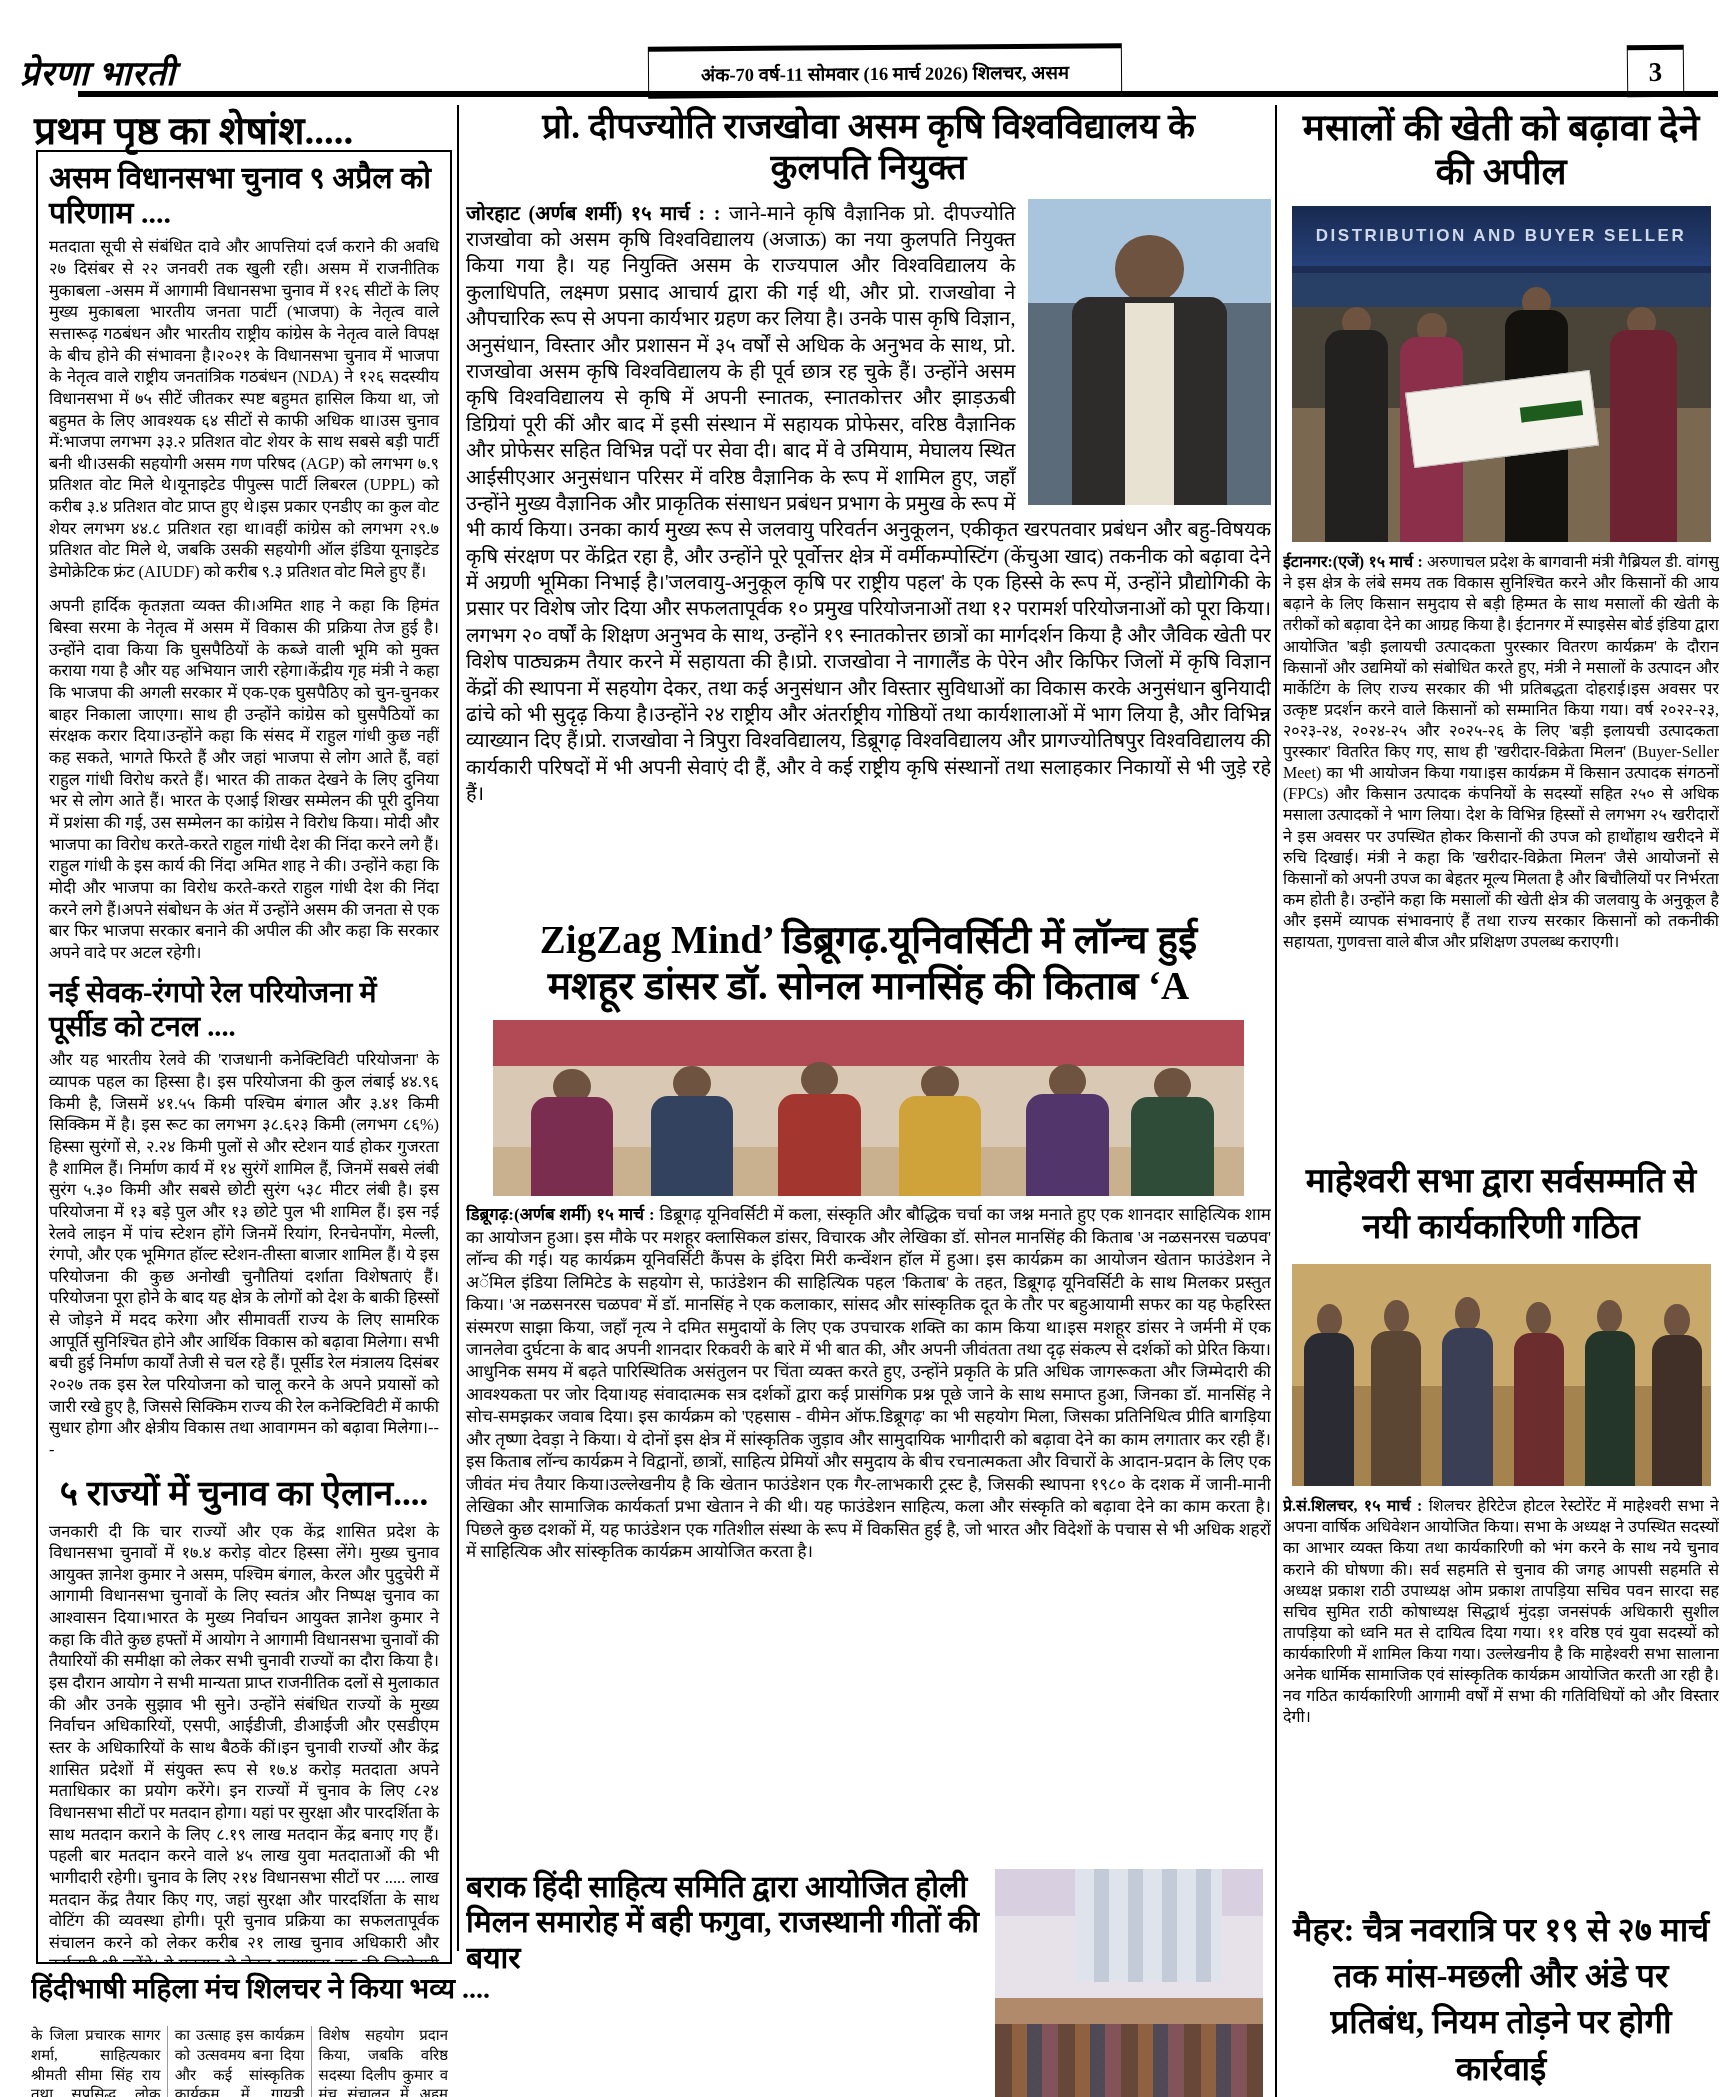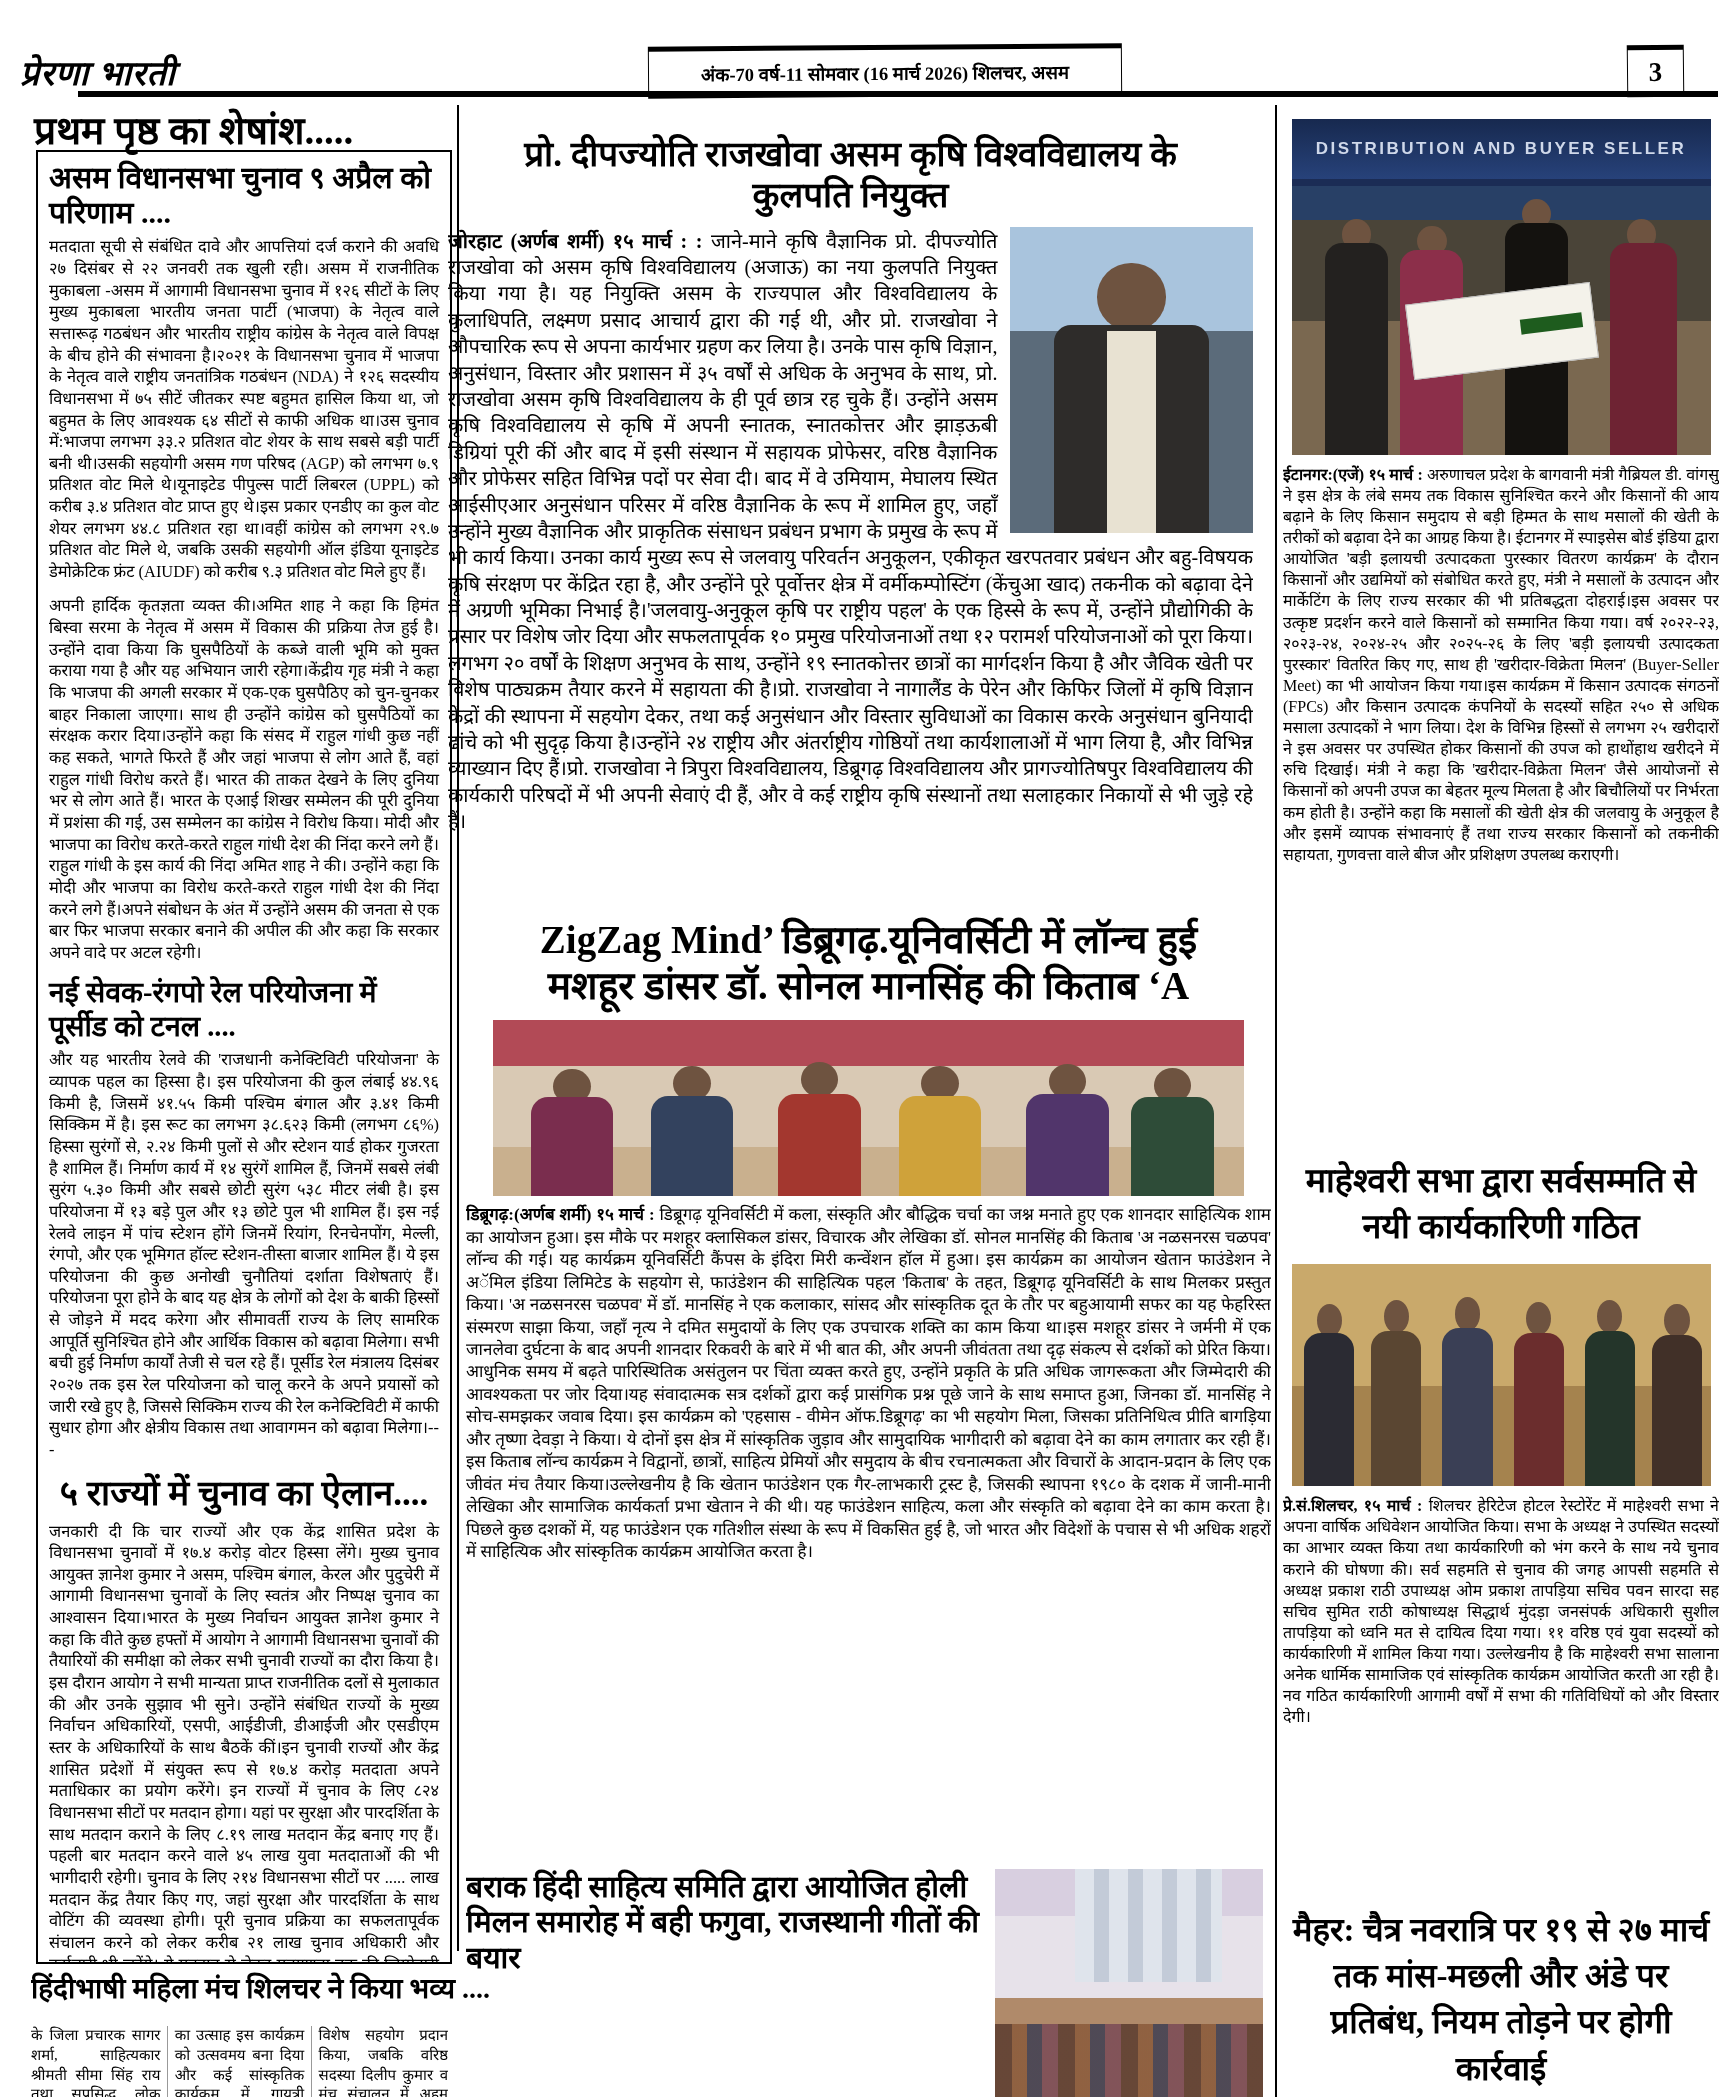--- a/index.html
+++ b/index.html
@@ -79,21 +79,21 @@
       <p class="body-text" style="margin:5.9px 0 12.6px 0;">जनकारी दी कि चार राज्यों और एक केंद्र शासित प्रदेश के विधानसभा चुनावों में १७.४ करोड़ वोटर हिस्सा लेंगे। मुख्य चुनाव आयुक्त ज्ञानेश कुमार ने असम, पश्चिम बंगाल, केरल और पुदुचेरी में आगामी विधानसभा चुनावों के लिए स्वतंत्र और निष्पक्ष चुनाव का आश्वासन दिया।भारत के मुख्य निर्वाचन आयुक्त ज्ञानेश कुमार ने कहा कि वीते कुछ हफ्तों में आयोग ने आगामी विधानसभा चुनावों की तैयारियों की समीक्षा को लेकर सभी चुनावी राज्यों का दौरा किया है। इस दौरान आयोग ने सभी मान्यता प्राप्त राजनीतिक दलों से मुलाकात की और उनके सुझाव भी सुने। उन्होंने संबंधित राज्यों के मुख्य निर्वाचन अधिकारियों, एसपी, आईडीजी, डीआईजी और एसडीएम स्तर के अधिकारियों के साथ बैठकें कीं।इन चुनावी राज्यों और केंद्र शासित प्रदेशों में संयुक्त रूप से १७.४ करोड़ मतदाता अपने मताधिकार का प्रयोग करेंगे। इन राज्यों में चुनाव के लिए ८२४ विधानसभा सीटों पर मतदान होगा। यहां पर सुरक्षा और पारदर्शिता के साथ मतदान कराने के लिए ८.१९ लाख मतदान केंद्र बनाए गए हैं। पहली बार मतदान करने वाले ४५ लाख युवा मतदाताओं की भी भागीदारी रहेगी। चुनाव के लिए २१४ विधानसभा सीटों पर ..... लाख मतदान केंद्र तैयार किए गए, जहां सुरक्षा और पारदर्शिता के साथ वोटिंग की व्यवस्था होगी। पूरी चुनाव प्रक्रिया का सफलतापूर्वक संचालन करने को लेकर करीब २१ लाख चुनाव अधिकारी और कर्मचारी भी जुटेंगे। ये मतदान से लेकर मतगणना तक की जिम्मेदारी लेंगे.</p>
     </div>
 
   </div>
 
   <div class="abs headline" style="left:31px;top:1972px;width:608px;font-size:28px;white-space:nowrap;overflow:hidden;">हिंदीभाषी महिला मंच शिलचर ने किया भव्य ....</div>
   <div class="abs art" style="left:31px;top:2026px;width:417px;height:671px;">
     <p class="body-text cols3" style="margin:0;font-size:15px;">के जिला प्रचारक सागर शर्मा, साहित्यकार श्रीमती सीमा सिंह राय तथा सुप्रसिद्ध लोक कलाकार मानिक पटवा मंचासीन अतिथि के रूप में उपस्थित रहे। सांस्कृतिक कार्यक्रम की शुरुआत साहित्यकार श्रीमती सीमा सिंह राय की मधुर गजल से हुई, जिसने उपस्थित श्रोताओं को भावविभोर कर दिया। इस कार्यक्रम का मुख्य आकर्षण रहा मानिक पटवा और उनकी चंग टोली की लोकगीत और नृत्य। उनके साथियों की शानदार प्रस्तुति ने पूरे सभागार को होली के रंग में रंग दिया और दर्शक सांस्कृतिक कार्यक्रम का आनंद लेते दिखाई दिए। मानिक पटवा की टीम में विजय बोथरा, महावीर कोठारी, सुरेंद्र कोठारी, प्रवेश बोथरा, संदीप शाम सुखा और दिशा व्यास का उत्साह इस कार्यक्रम को उत्सवमय बना दिया और कई सांस्कृतिक कार्यक्रम में गायत्री कोइरी, योगा कक्षाओं की छात्राओं के लिए नृत्य ने कार्यक्रम में चार चाँद लगा दिए। वहीं परिणिता शर्मा तथा नन्हीं बालिका ध्रुति व्यास ने सुमधुर कविता व नृत्य प्रस्तुत किया। मनमोहक गजल प्रस्तुत की, दोनों ठेठ गीत-नृत्य के साथ मंच पर अपनी प्रस्तुति देते हुए नजर आए। कवियों ने काव्य पाठ किया और होली पर आधारित मधुर गीत प्रस्तुत कर श्रोताओं का मन मोह लिया। कार्यक्रम के समापन चरण में श्रीमती गोविन्द गोस्वामी और मीरा यादव ने पारंपरिक होली गीतों की प्रस्तुति देकर पूरे वातावरण को होली के रंग में रंग दिया।कार्यक्रम में श्रीमती रीता सिंह, श्रीमती प्रमोद शाह ने विशेष सहयोग प्रदान किया, जबकि वरिष्ठ सदस्या दिलीप कुमार व मंच संचालन में अहम भूमिका निभाई।इस अवसर पर श्रीमती सुधा देवी, श्रीमती रूपाली कोठारी, श्रीमती नेहा ब्यास, श्रीमती रीना कानू, प्रदीप गोयनका, श्रीमती शिखा गुप्ता, श्रीमती नेहा जैन, कुमारी सुमन वर्मा सहित शहर के अनेक गणमान्य नागरिक और महिला मंच की सदस्याएँ बड़ी संख्या में उपस्थित थीं।होली के रंगों, लोकसंगीत और सांस्कृतिक प्रस्तुतियों से सजी इस कार्यक्रम ने शिलचर की सामाजिक और सांस्कृतिक एकता को मजबूत करने का संदेश दिया तथा उपस्थित सभी लोगों ने आयोजन की सराहना की।</p>
   </div>
 
-  <div class="abs art" style="left:448px;top:106px;width:805px;height:808px;margin-top:28px;">
+  <div class="abs art" style="left:466px;top:106px;width:805px;height:808px;">
     <div class="headline center" style="font-size:35px;width:92%;margin:0 auto;">प्रो. दीपज्योति राजखोवा असम कृषि विश्वविद्यालय के कुलपति नियुक्त</div>
     <div class="photo" style="float:right;width:243px;height:306px;margin:10px 0 6.7px 12.6px;background:linear-gradient(180deg,#a9c4dd 0 34%,#5b6b7a 34% 100%);">
       <div class="head" style="left:36%;top:12%;width:28%;height:22%;background:#6e5340;"></div>
       <div class="fig" style="left:18%;top:32%;width:64%;height:68%;background:#2e2c2a;"></div>
       <div class="fig" style="left:40%;top:34%;width:20%;height:66%;background:#e8e2d2;border-radius:0;"></div>
     </div>
     <p class="body-text" style="margin:11px 0 0 0;font-size:20px;">
       <span class="byline">जोरहाट (अर्णब शर्मी) १५ मार्च : :</span>
       <span>जाने-माने कृषि वैज्ञानिक प्रो. दीपज्योति राजखोवा को असम कृषि विश्वविद्यालय (अजाऊ) का नया कुलपति नियुक्त किया गया है। यह नियुक्ति असम के राज्यपाल और विश्वविद्यालय के कुलाधिपति, लक्ष्मण प्रसाद आचार्य द्वारा की गई थी, और प्रो. राजखोवा ने औपचारिक रूप से अपना कार्यभार ग्रहण कर लिया है। उनके पास कृषि विज्ञान, अनुसंधान, विस्तार और प्रशासन में ३५ वर्षों से अधिक के अनुभव के साथ, प्रो. राजखोवा असम कृषि विश्वविद्यालय के ही पूर्व छात्र रह चुके हैं। उन्होंने असम कृषि विश्वविद्यालय से कृषि में अपनी स्नातक, स्नातकोत्तर और झाड़ऊबी डिग्रियां पूरी कीं और बाद में इसी संस्थान में सहायक प्रोफेसर, वरिष्ठ वैज्ञानिक और प्रोफेसर सहित विभिन्न पदों पर सेवा दी। बाद में वे उमियाम, मेघालय स्थित आईसीएआर अनुसंधान परिसर में वरिष्ठ वैज्ञानिक के रूप में शामिल हुए, जहाँ उन्होंने मुख्य वैज्ञानिक और प्राकृतिक संसाधन प्रबंधन प्रभाग के प्रमुख के रूप में भी कार्य किया। उनका कार्य मुख्य रूप से जलवायु परिवर्तन अनुकूलन, एकीकृत खरपतवार प्रबंधन और बहु-विषयक कृषि संरक्षण पर केंद्रित रहा है, और उन्होंने पूरे पूर्वोत्तर क्षेत्र में वर्मीकम्पोस्टिंग (केंचुआ खाद) तकनीक को बढ़ावा देने में अग्रणी भूमिका निभाई है।'जलवायु-अनुकूल कृषि पर राष्ट्रीय पहल' के एक हिस्से के रूप में, उन्होंने प्रौद्योगिकी के प्रसार पर विशेष जोर दिया और सफलतापूर्वक १० प्रमुख परियोजनाओं तथा १२ परामर्श परियोजनाओं को पूरा किया। लगभग २० वर्षों के शिक्षण अनुभव के साथ, उन्होंने १९ स्नातकोत्तर छात्रों का मार्गदर्शन किया है और जैविक खेती पर विशेष पाठ्यक्रम तैयार करने में सहायता की है।प्रो. राजखोवा ने नागालैंड के पेरेन और किफिर जिलों में कृषि विज्ञान केंद्रों की स्थापना में सहयोग देकर, तथा कई अनुसंधान और विस्तार सुविधाओं का विकास करके अनुसंधान बुनियादी ढांचे को भी सुदृढ़ किया है।उन्होंने २४ राष्ट्रीय और अंतर्राष्ट्रीय गोष्ठियों तथा कार्यशालाओं में भाग लिया है, और विभिन्न व्याख्यान दिए हैं।प्रो. राजखोवा ने त्रिपुरा विश्वविद्यालय, डिब्रूगढ़ विश्वविद्यालय और प्रागज्योतिषपुर विश्वविद्यालय की कार्यकारी परिषदों में भी अपनी सेवाएं दी हैं, और वे कई राष्ट्रीय कृषि संस्थानों तथा सलाहकार निकायों से भी जुड़े रहे हैं।</span>
     </p>
@@ -127,20 +127,21 @@
       <div class="headline" style="font-size:30px;width:516px;">बराक हिंदी साहित्य समिति द्वारा आयोजित होली मिलन समारोह में बही फगुवा, राजस्थानी गीतों की बयार</div>
       <div class="photo" style="width:268px;height:235px;flex:none;background:linear-gradient(180deg,#d8cfe0 0 20%,#e7e2ea 20% 55%,#b08a6a 55% 100%);">
         <div class="curtain" style="left:30%;top:0;width:55%;height:48%;"></div>
         <div class="crowdband"></div>
       </div>
     </div>
 
   </div>
 
   <div class="abs art" style="left:1283px;top:106px;width:436px;height:1045px;">
+    <div class="headline center" style="font-size:37px;">मसालों की खेती को बढ़ावा देने की अपील</div>
     <div class="photo" style="width:419px;height:336px;margin:12.6px auto 9.2px auto;background:linear-gradient(180deg,#1b2c55 0 20%,#284066 20% 30%,#4a4438 30% 60%,#7a6850 60% 100%);">
       <div class="banner">DISTRIBUTION AND BUYER SELLER</div>
       <div class="head" style="left:12%;top:30%;width:7%;height:9%;background:#6e5340;"></div>
       <div class="fig" style="left:8%;top:37%;width:15%;height:63%;background:#23211f;"></div>
       <div class="head" style="left:30%;top:32%;width:7%;height:9%;background:#6e5340;"></div>
       <div class="fig" style="left:26%;top:39%;width:15%;height:61%;background:#8c2f4a;"></div>
       <div class="head" style="left:55%;top:24%;width:7%;height:9%;background:#6e5340;"></div>
       <div class="fig" style="left:51%;top:31%;width:15%;height:69%;background:#14120f;"></div>
       <div class="head" style="left:80%;top:30%;width:7%;height:9%;background:#6e5340;"></div>
       <div class="fig" style="left:76%;top:37%;width:16%;height:63%;background:#6e2333;"></div>

